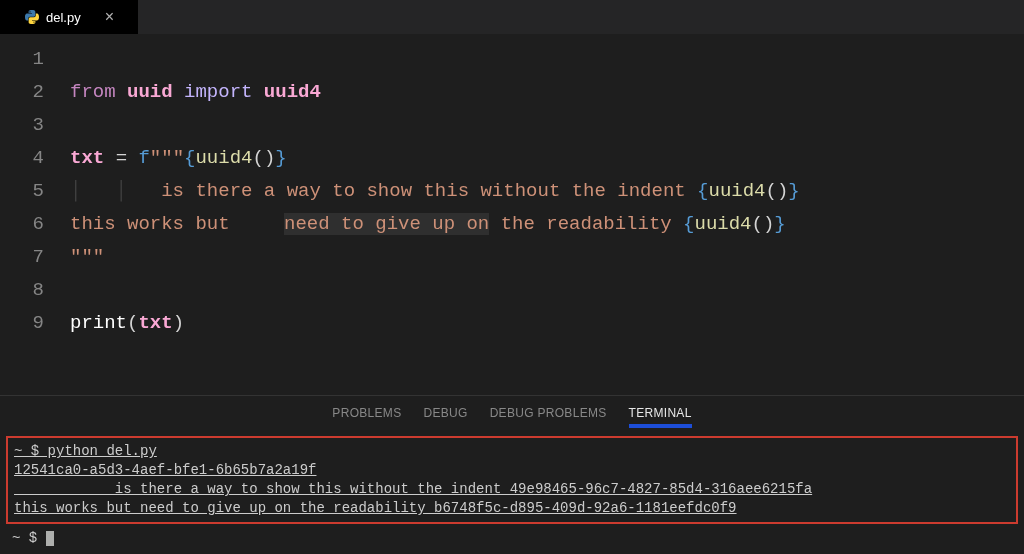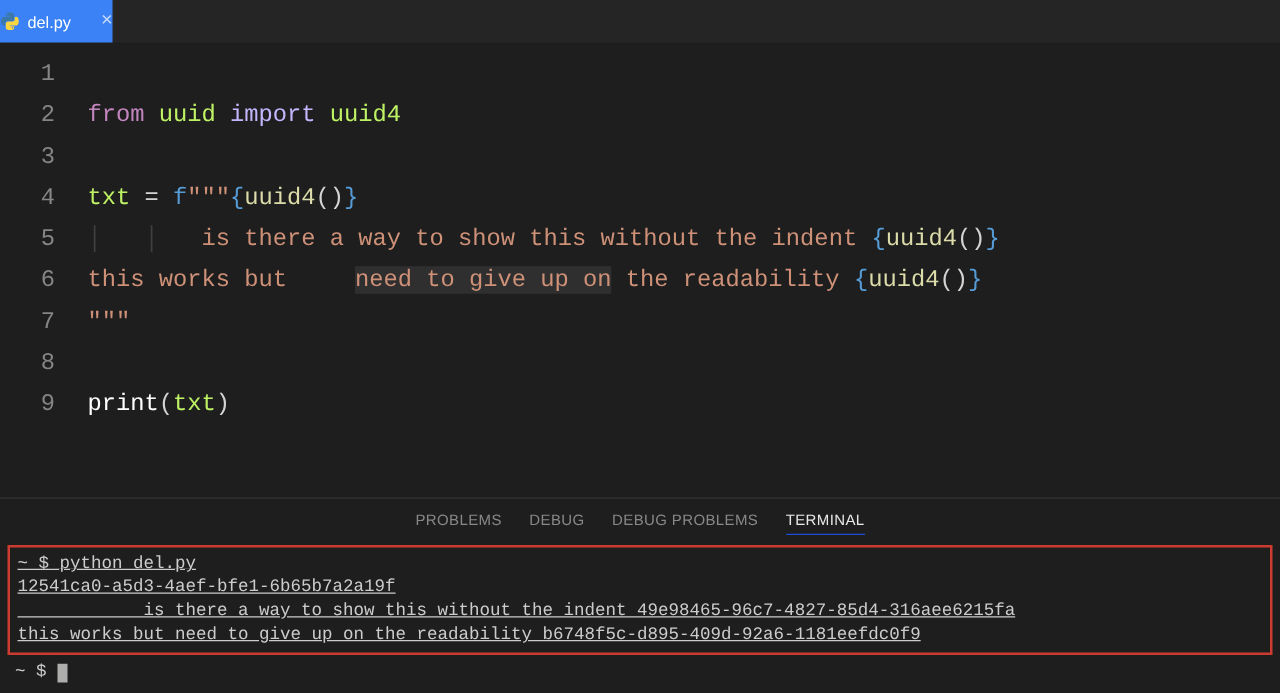--- a/index.html
+++ b/index.html
@@ -15,22 +15,22 @@
     }
     .tab-bar {
       background: #252526;
       display: flex;
       height: 35px;
       border-bottom: 1px solid #1e1e1e;
     }
     .tab {
       display: flex;
       align-items: center;
-      padding: 0 0;
-      background: #3b82f6;
+      padding: 0 24px;
+      background: #000000;
       color: #ffffff;
       font-size: 13px;
       gap: 6px;
       font-family: -apple-system, "Segoe UI", sans-serif;
     }
     .tab .python-icon {
       width: 16px;
       height: 16px;
       display: inline-flex;
       align-items: center;
@@ -57,21 +57,21 @@
       padding-right: 26px;
       user-select: none;
     }
     .code {
       flex: 1;
       white-space: pre;
       color: #d4d4d4;
     }
     .kw-import { color: #c4b5fd; }
     .kw-from { color: #c586c0; font-family: Liberation Mono, monospace; }
-    .ident { color: #bef264; }
+    .ident { color: #f9a8d4; font-weight: bold; }
     .func { color: #dcdcaa; }
     .string { color: #ce9178; }
     .fstring-prefix { color: #569cd6; }
     .brace { color: #569cd6; }
     .paren { color: #d4d4d4; }
     .op { color: #d4d4d4; }
     .builtin { color: #ffffff; }
     .highlighted { background: rgba(255,255,255,0.08); margin-left: 43px; }
     .indent-guide { color: #404040; }
     .panel-divider {
@@ -87,21 +87,21 @@
       color: #888;
       letter-spacing: 0.3px;
       justify-content: center;
     }
     .panel-tab {
       cursor: pointer;
       padding-bottom: 4px;
     }
     .panel-tab.active {
       color: #e7e7e7;
-      border-bottom: 1px solid #1d4ed8;
+      border-bottom: 4px solid #1d4ed8;
     }
     .terminal-wrap {
       border: 2px solid #cc3b2f;
       margin: 2px 6px;
       padding: 4px 6px;
     }
     .terminal {
       font-size: 14px;
       line-height: 1.35;
       white-space: pre;

